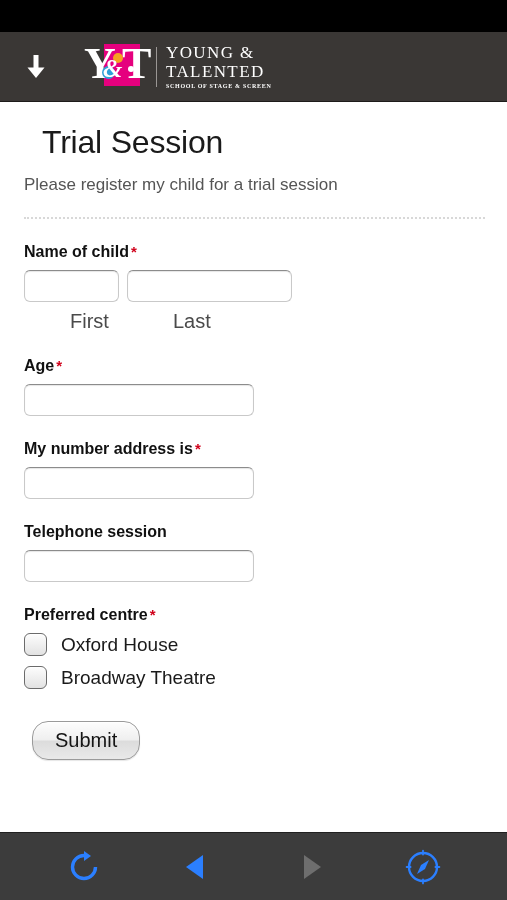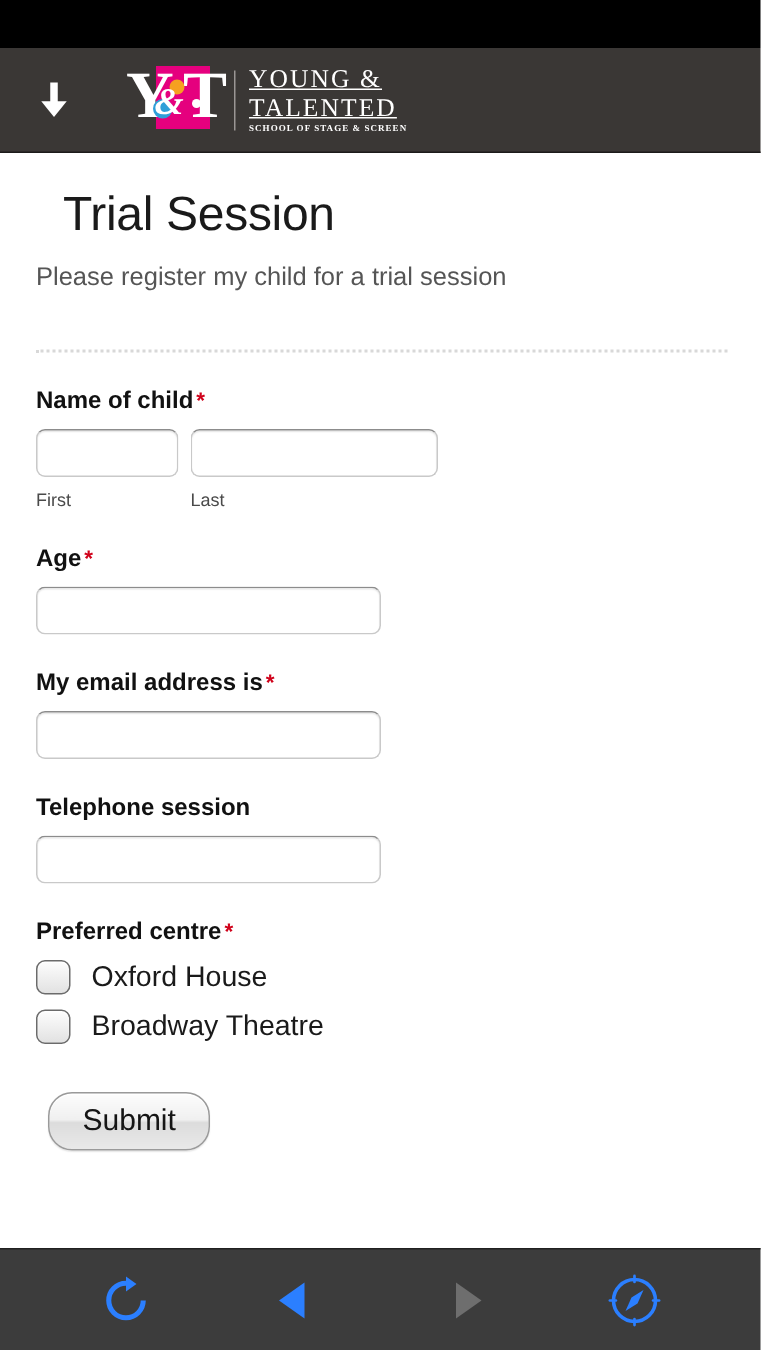--- a/index.html
+++ b/index.html
@@ -130,21 +130,20 @@
   }
   .logo-text {
     color: #ffffff;
     font-family: "Liberation Serif", serif;
     line-height: 1;
   }
   .logo-line1, .logo-line2 {
     font-size: 17px;
     letter-spacing: 1.4px;
     margin-bottom: 2px;
-    text-decoration: underline;
   }
   .logo-tagline {
     font-size: 6px;
     letter-spacing: 0.7px;
     margin-top: 3px;
     font-weight: 700;
   }
 
   
   .content {
@@ -156,21 +155,21 @@
   .page-title {
     font-size: 32px;
     font-weight: 400;
     color: #1a1a1a;
     margin: 0 0 14px 18px;
     letter-spacing: -0.2px;
   }
   .page-subtitle {
     font-size: 17px;
     color: #555555;
-    margin: 0 0 38px 0;
+    margin: 0 0 22px 0;
   }
   .divider {
     height: 0;
     border-top: 2px dotted #d8d8d8;
     margin: 0 0 24px 0;
     width: 461px;
   }
 
   
   .field-block { margin-bottom: 24px; }
@@ -204,24 +203,25 @@
   }
   .name-row {
     display: flex;
     gap: 8px;
   }
   .name-col-first { width: 95px; }
   .name-col-last  { width: 165px; }
   .name-col-first .text-input,
   .name-col-last  .text-input { width: 100%; }
   .sub-label {
-    font-size: 12px;
+    font-size: 20px;
     color: #4a4a4a;
     margin-top: 8px;
     display: block;
+    margin-left: 46px;
   }
   .input-w-short { width: 230px; }
 
   
   .radio-row {
     display: flex;
     align-items: center;
     margin-bottom: 10px;
   }
   .radio-mark {
@@ -334,21 +334,21 @@
 
     <div class="field-block">
       <span class="field-label">
         <span>Age</span><span class="req">*</span>
       </span>
       <input class="text-input input-w-short" type="text" value="" style="">
     </div>
 
     <div class="field-block">
       <span class="field-label">
-        <span>My email address is</span><span class="req">*</span>
+        <span>My number address is</span><span class="req">*</span>
       </span>
       <input class="text-input input-w-short" type="text" value="" style="">
     </div>
 
     <div class="field-block">
       <span class="field-label">
         <span>Telephone session</span>
       </span>
       <input class="text-input input-w-short" type="text" value="" style="">
     </div>

